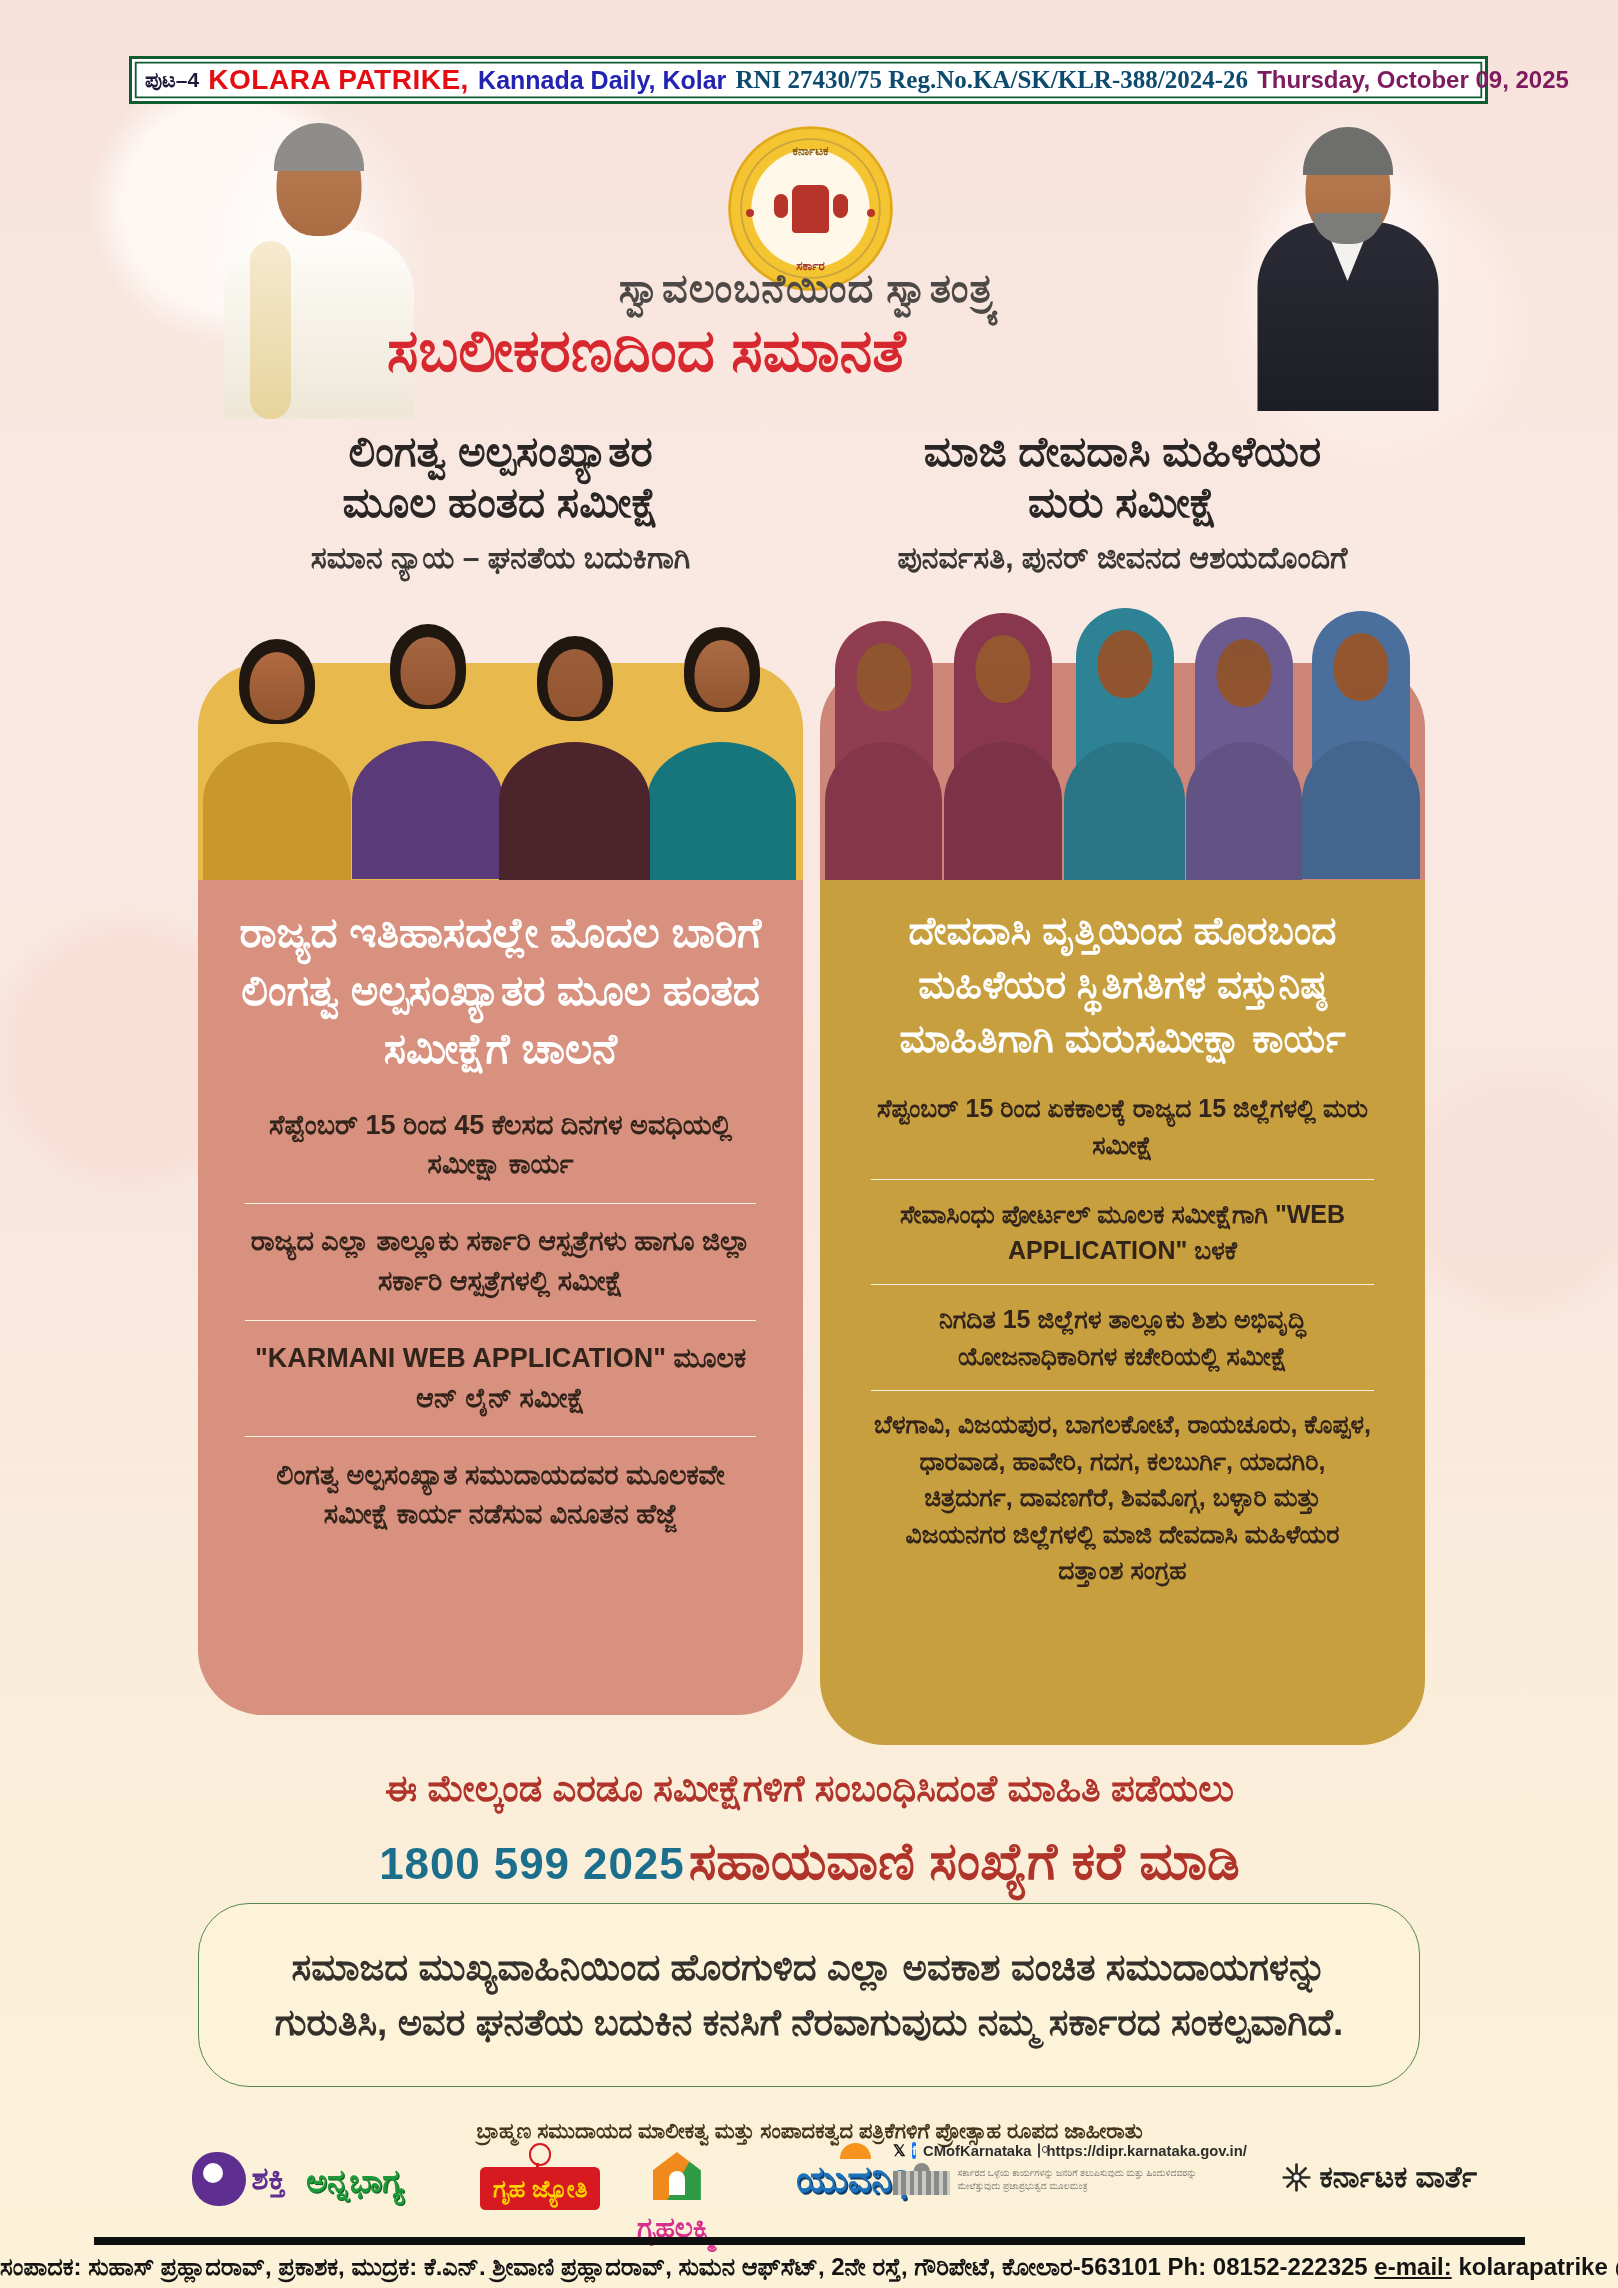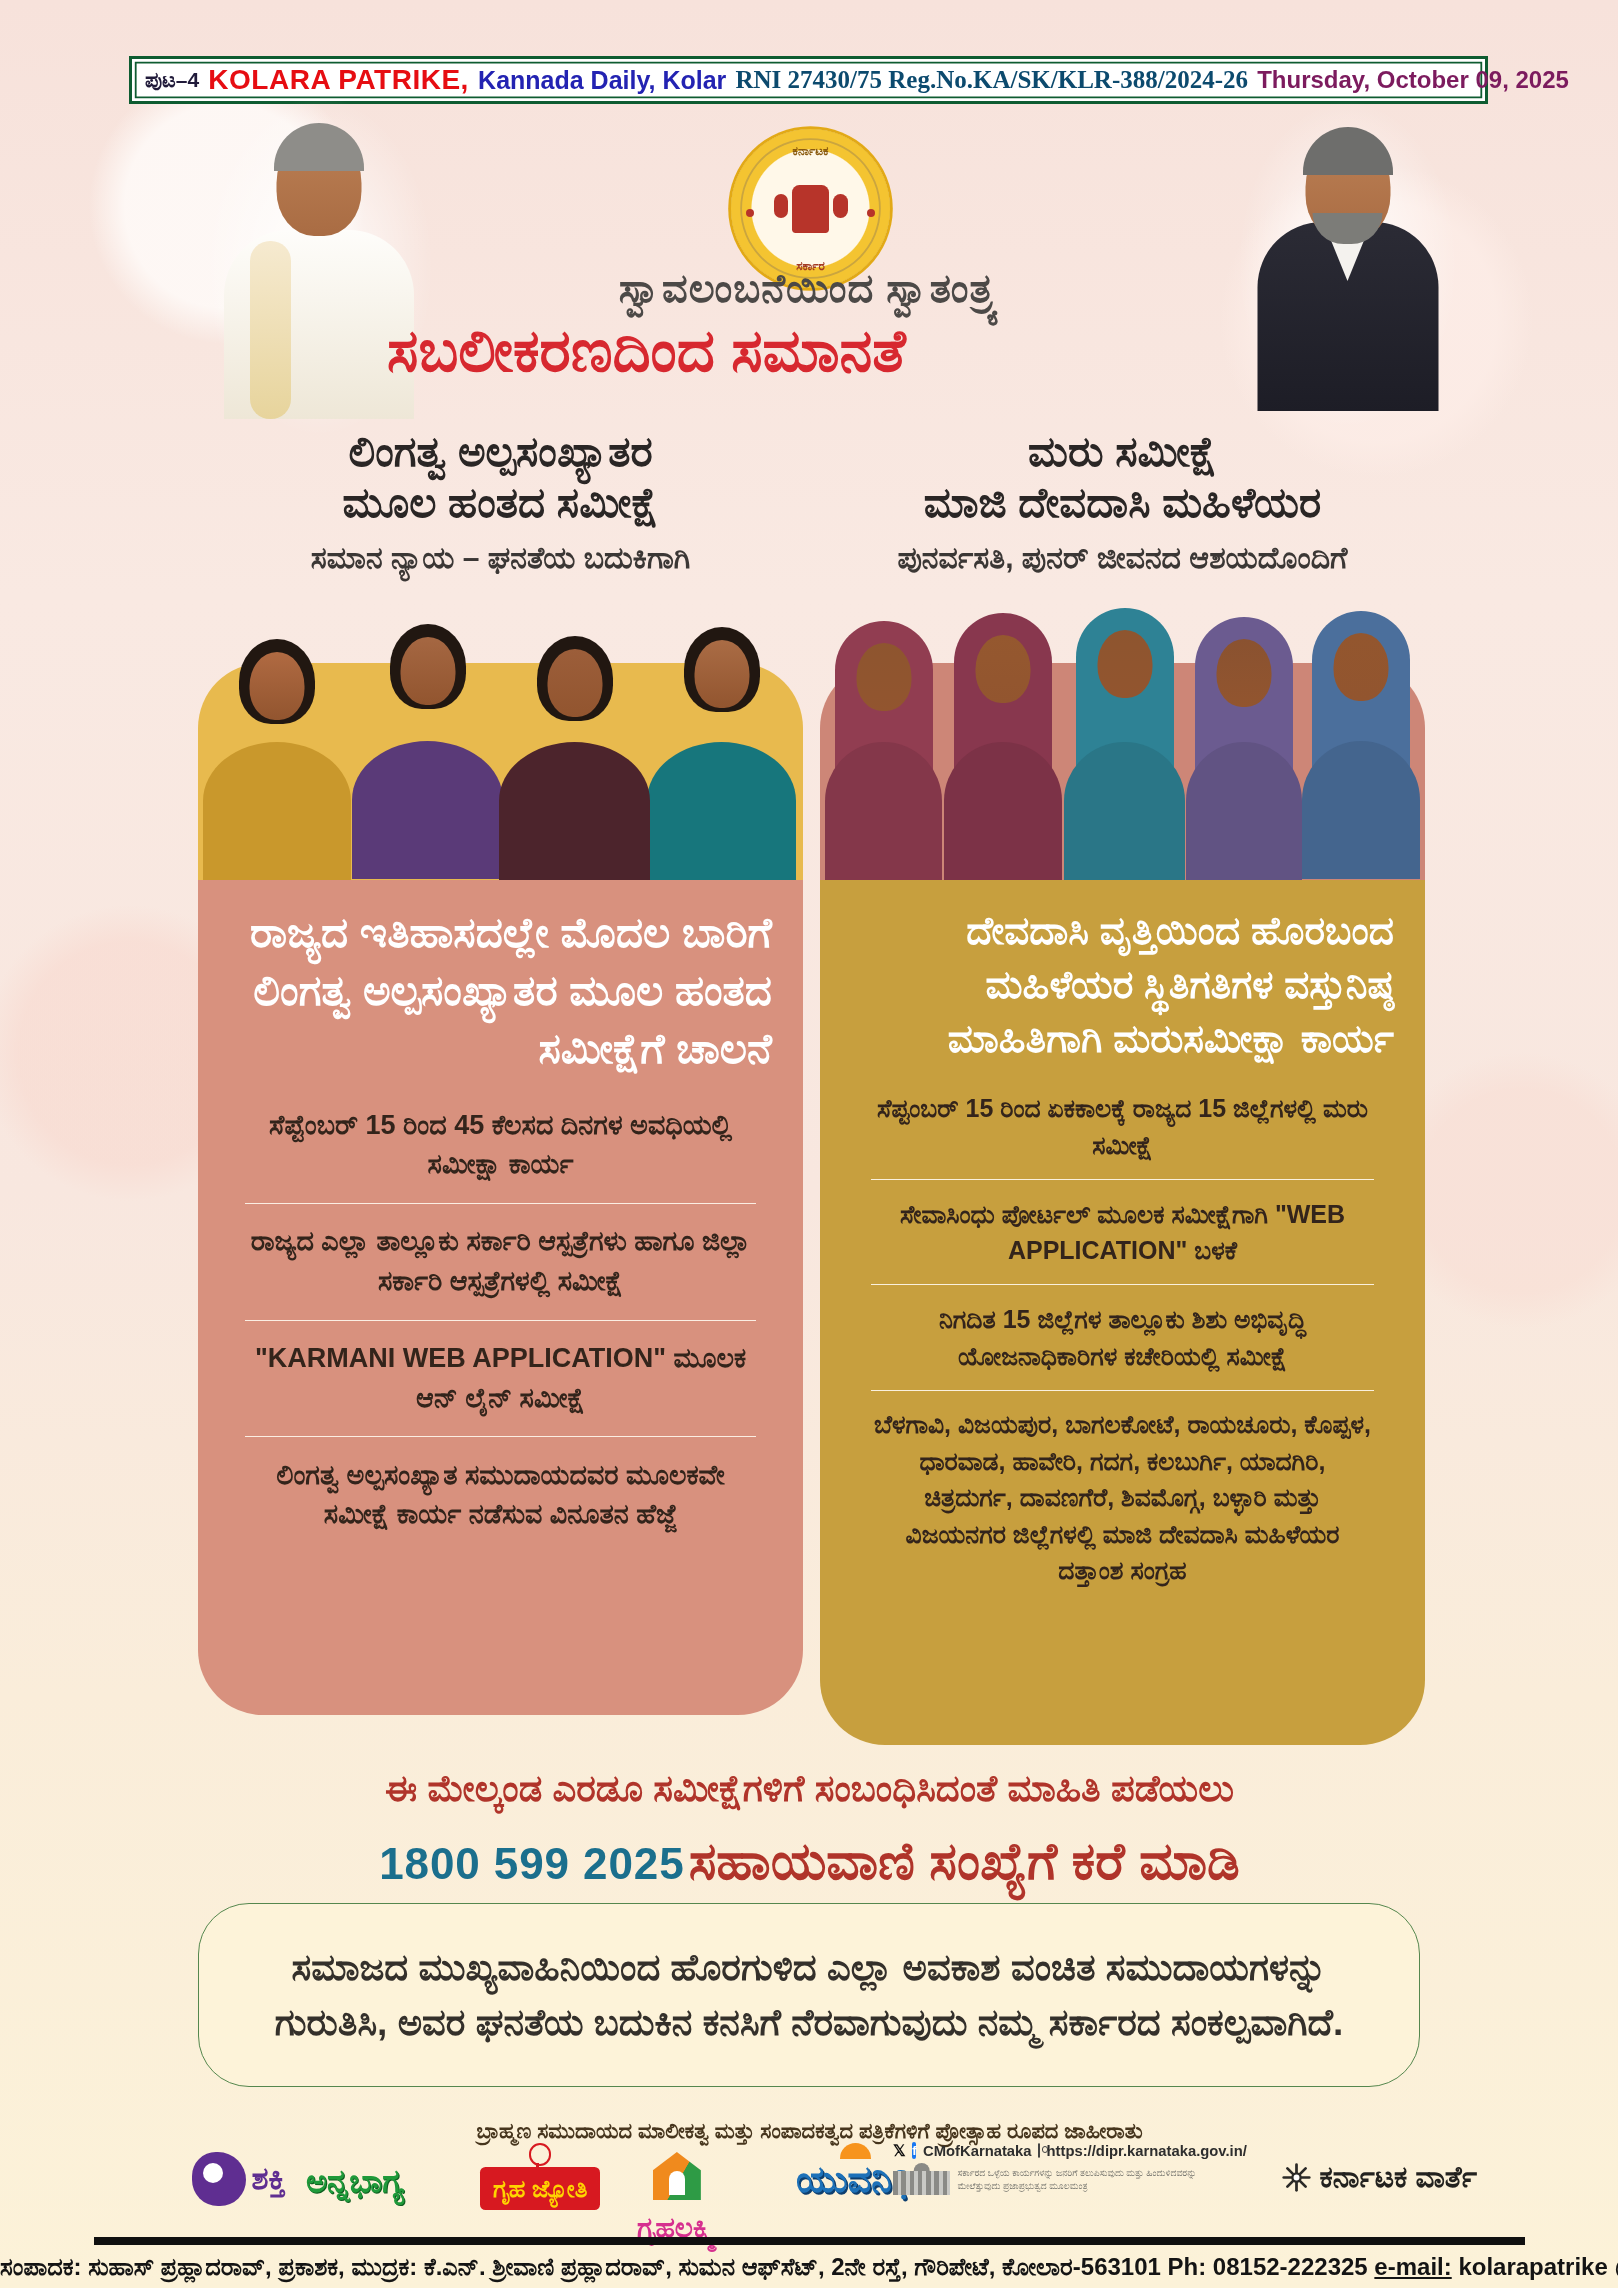--- a/index.html
+++ b/index.html
@@ -60,21 +60,21 @@
   
   .colhead{width:605px;color:#2a2625;}
   .colhead .h1{font-size:42px;font-weight:800;line-height:1.22;}
   .colhead .sub{margin-top:13px;font-size:30px;font-weight:600;color:#3b3735;}
 
   
   .card{width:605px;}
   .band{position:absolute;left:0;right:0;top:0;height:217px;border-radius:65px 65px 0 0;}
   .card-body{position:absolute;left:0;right:0;top:217px;bottom:0;border-radius:0 0 65px 65px;
     box-sizing:border-box;padding:24px 31px 28px;}
-  .card-title{color:#fff;font-weight:800;text-align:right;line-height:1.38;}
+  .card-title{color:#fff;font-weight:800;text-align:center;line-height:1.38;}
   .bullets{margin-top:9.2px;}
   .bullet{width:92%;margin:0 auto;text-align:center;font-weight:700;color:#33241b;
     padding:18.5px 5.5px;line-height:1.46;}
   .bullet + .bullet{border-top:1.8px solid rgba(255,248,238,.9);}
   .card-left .band{background:#e8ba4e;}
   .card-left .card-body{background:#d8917e;}
   .card-left .card-title{font-size:42px;}
   .card-left .bullet{font-size:27px;}
   .card-right .band{background:#cd8677;}
   .card-right .card-body{background:#c79f3e;}
@@ -189,22 +189,22 @@
   <div class="abs ctr tag1">ಸ್ವಾವಲಂಬನೆಯಿಂದ ಸ್ವಾತಂತ್ರ್ಯ</div>
   <div class="abs ctr tag2">ಸಬಲೀಕರಣದಿಂದ ಸಮಾನತೆ</div>
 
   <div class="abs ctr colhead" style="left:198px;top:426px;">
     <div class="h1">ಲಿಂಗತ್ವ ಅಲ್ಪಸಂಖ್ಯಾತರ</div>
     <div class="h1">ಮೂಲ ಹಂತದ ಸಮೀಕ್ಷೆ</div>
     <div class="sub">ಸಮಾನ ನ್ಯಾಯ – ಘನತೆಯ ಬದುಕಿಗಾಗಿ</div>
   </div>
 
   <div class="abs ctr colhead" style="left:820px;top:426px;">
+    <div class="h1">ಮಾಜಿ ದೇವದಾಸಿ ಮಹಿಳೆಯರ</div>
     <div class="h1">ಮರು ಸಮೀಕ್ಷೆ</div>
-    <div class="h1">ಮಾಜಿ ದೇವದಾಸಿ ಮಹಿಳೆಯರ</div>
     <div class="sub">ಪುನರ್ವಸತಿ, ಪುನರ್ ಜೀವನದ ಆಶಯದೊಂದಿಗೆ</div>
   </div>
 
   <div class="abs card card-left" style="left:198px;top:663px;height:1052px;">
     <div class="band">
       <div class="person" style="--sari:#c9982c;--skin:#b06a42;left:1.8px;top:-39px;width:155px;height:256px;">
         <span class="hair"></span>
           <span class="face"></span>
           <span class="torso"></span>
       </div>

